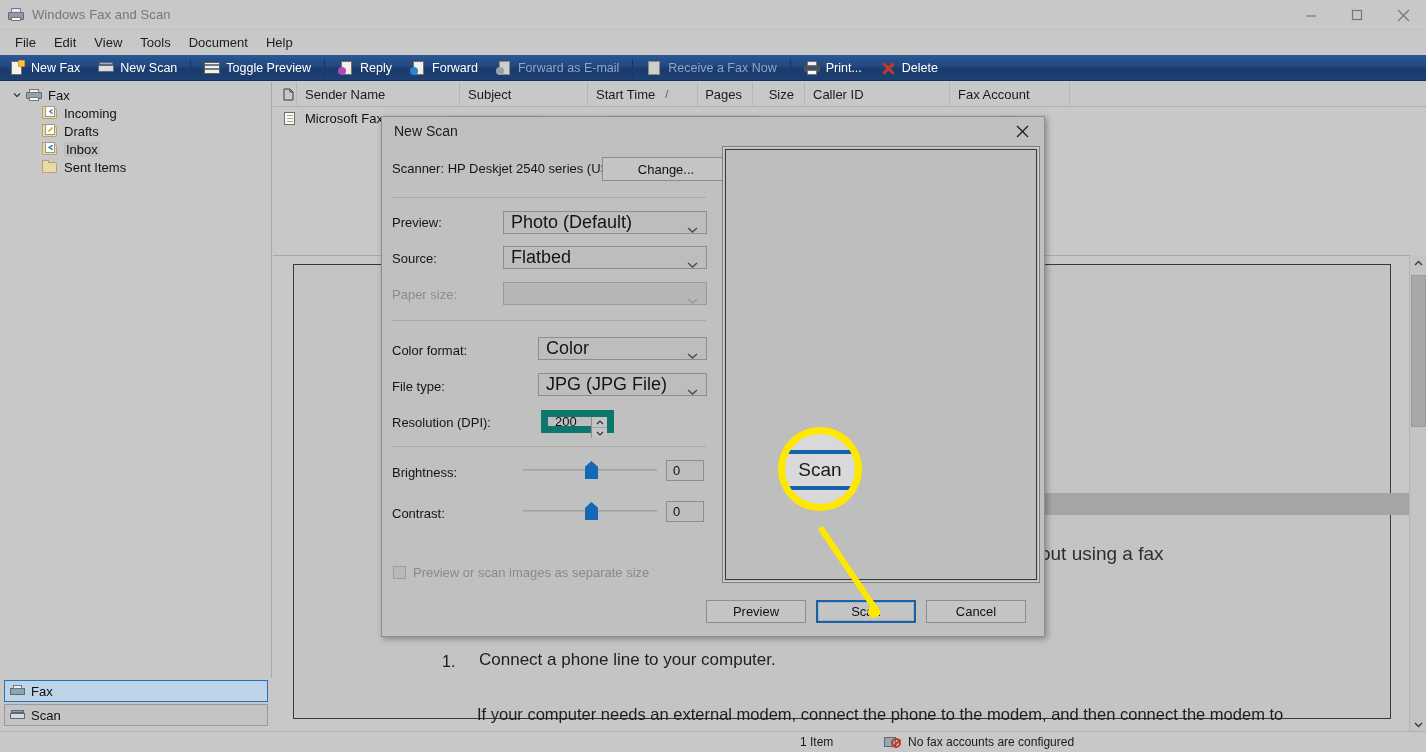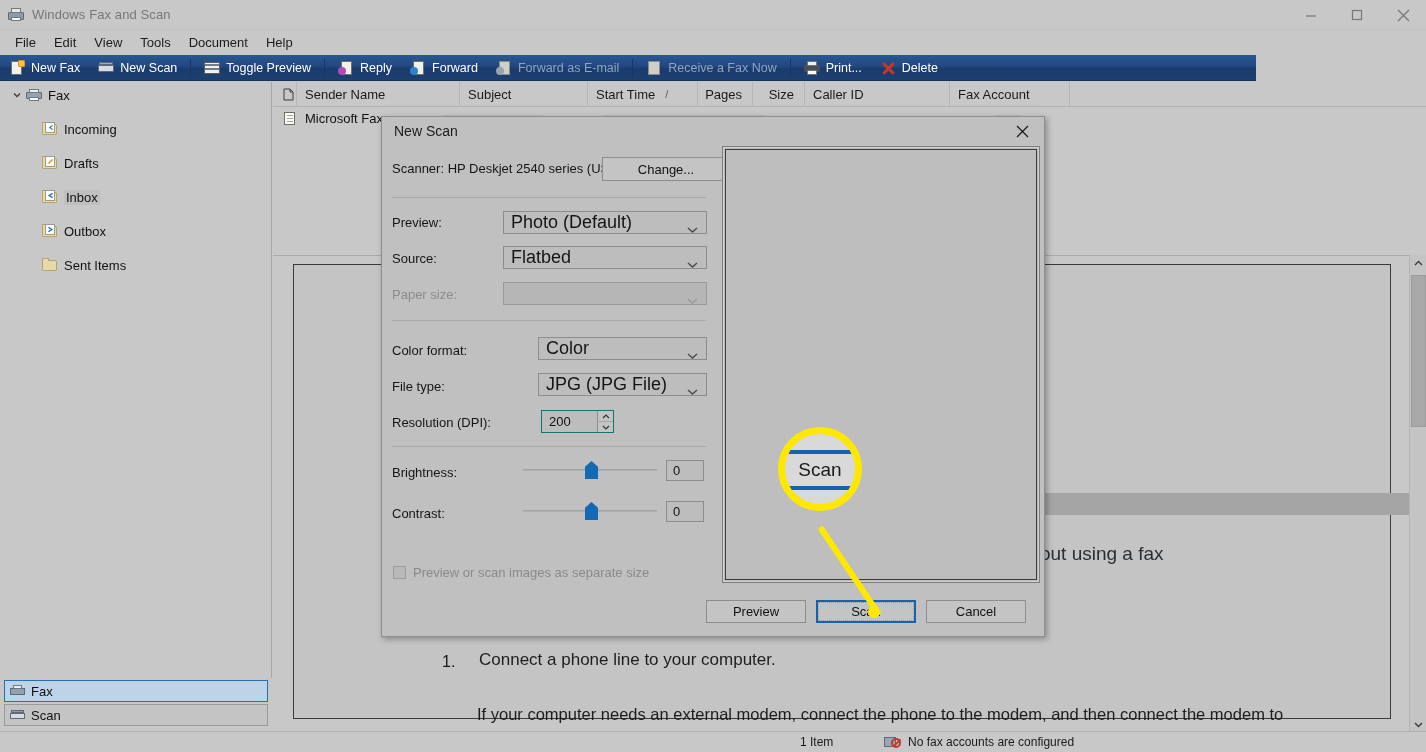--- a/index.html
+++ b/index.html
@@ -58,21 +58,21 @@
     position: absolute; left: 0; top: 30px; width: 1426px; height: 25px;
     background: #c8c8c8;
     display: flex; align-items: center; padding-left: 6px;
   }
   .menubar .mi {
     padding: 3px 9px; font-size: 13px; color: #1c1c1c; cursor: default;
   }
 
   
   .toolbar {
-    position: absolute; left: 0; top: 55px; width: 1256px; height: 26px;
+    position: absolute; left: 0; top: 55px; width: 1426px; height: 26px;
     background: linear-gradient(180deg, #2a5795 0%, #22487f 45%, #1b3b6c 55%, #1d3f72 100%);
     display: flex; align-items: center;
     border-bottom: 1px solid #16325c;
     overflow: hidden;
   }
   .tbtn {
     display: flex; align-items: center; height: 26px; padding: 0 9px;
     color: #ffffff; font-size: 12.5px; white-space: nowrap;
   }
   .tbtn.disabled { color: #8fa4c2; }
@@ -126,21 +126,21 @@
   }
   .tree-row {
     display: flex; align-items: center; height: 18px; padding-left: 10px; font-size: 13px;
   }
   .tree-row .chev {
     width: 14px; height: 14px; margin-right: 2px; display:flex; align-items:center; justify-content:center;
   }
   .tree-row .fico { width: 16px; height: 15px; margin-right: 6px; position: relative; flex:0 0 auto;}
   .tree-row .lbl { color: #111; }
   .tree-row.selected .lbl { background: #bfbfbf; padding: 0 2px; }
-  .indent { padding-left: 42px !important; margin-top: 16px; }
+  .indent { padding-left: 42px !important; }
 
   .fico-fax .body { position:absolute; left:0; top:4px; width:16px; height:7px; background:#97a2ad; border:1px solid #5d6a78; border-radius:1px; }
   .fico-fax .top { position:absolute; left:3px; top:1px; width:10px; height:4px; background:#efefef; border:1px solid #6d7985; }
   .fico-fax .out { position:absolute; left:3px; top:9px; width:10px; height:4px; background:#fbfbfb; border:1px solid #6d7985; }
 
   .fico-folder .f { position:absolute; left:0; top:2px; width:15px; height:11px; background:#e8d9a8; border:1px solid #b3a36f; border-radius:1px 2px 1px 1px; }
   .fico-folder .tab { position:absolute; left:0; top:0px; width:7px; height:3px; background:#e8d9a8; border:1px solid #b3a36f; border-bottom:0; }
   .fico-folder .pg { position:absolute; left:3px; top:0px; width:10px; height:11px; background:#fcfcfa; border:1px solid #9a9a90; }
   .fico-folder .mk { position:absolute; left:5px; top:2px; width:7px; height:7px; }
 
@@ -279,21 +279,21 @@
 
   .combo {
     position: relative; background: #bdbdbd; border: 1px solid #8d8d8d;
     height: 23px; display: flex; align-items: center; padding-left: 7px;
     font-size: 18px; color: #151515;
   }
   .combo.dim { background: #b6b6b6; color: #8f8f8f; border-color:#9a9a9a; }
   .combo .chev { position: absolute; right: 8px; top: 6px; }
 
   .spin {
-    position: relative; background: #bdbdbd; border: 1px solid #0f766e;
+    position: relative; background: #bdbdbd; border: 7px solid #0f766e;
     height: 23px; width: 73px; display:flex; align-items:center; padding-left:7px;
     font-size: 13px;
   }
   .spin .btns {
     position:absolute; right:0; top:0; width:16px; height:21px;
     display:flex; flex-direction:column;
   }
   .spin .sb { flex:1; border-left:1px solid #8d8d8d; background:#c4c4c4; display:flex; align-items:center; justify-content:center; }
   .spin .sb:first-child { border-bottom:1px solid #a5a5a5; }
 
@@ -518,31 +518,20 @@
         <i class="f"></i>
           <i class="tab"></i>
           <i class="pg"></i>
         <svg class="mk" viewBox="0 0 10 10">
             <polyline points="8,2 3,5 8,8" fill="none" stroke="#2a6fb5" stroke-width="1.8"></polyline>
           </svg>
       </span>
       <span class="lbl">Inbox</span>
     </div>
 
-    <div class="tree-row indent">
-      <span class="fico fico-folder">
-        <i class="f"></i>
-          <i class="tab"></i>
-          <i class="pg"></i>
-        <svg class="mk" viewBox="0 0 10 10">
-            <polyline points="2,2 7,5 2,8" fill="none" stroke="#2a6fb5" stroke-width="1.8"></polyline>
-          </svg>
-      </span>
-      <span class="lbl">Outbox</span>
-    </div>
 
     <div class="tree-row indent">
       <span class="fico fico-folder">
         <i class="f"></i>
           <i class="tab"></i>
       </span>
       <span class="lbl">Sent Items</span>
     </div>
   </div>
 

